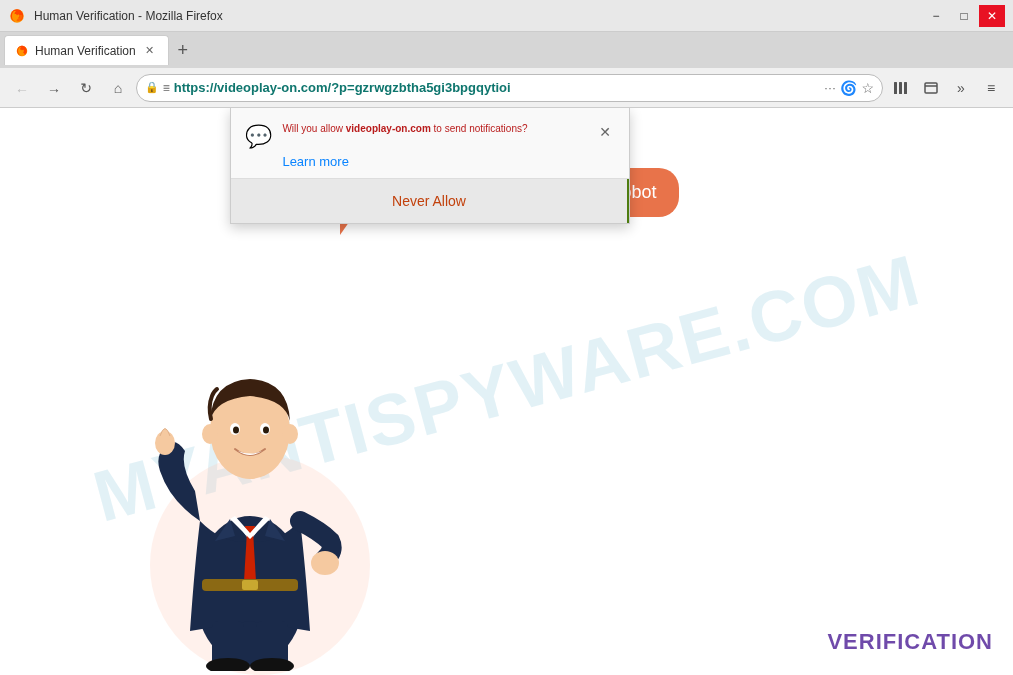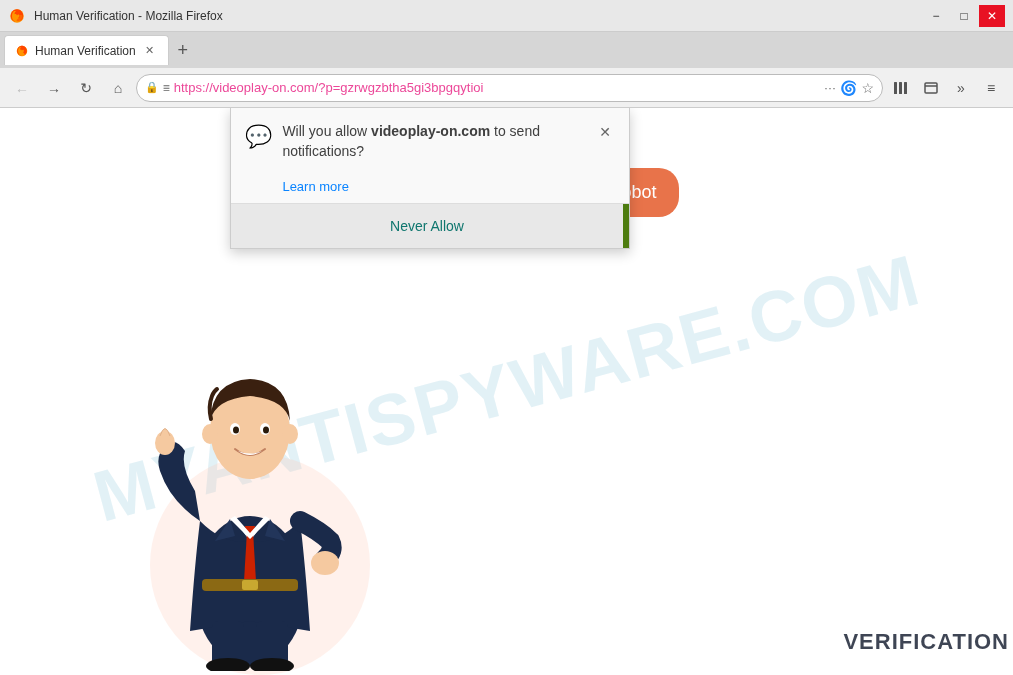--- a/index.html
+++ b/index.html
@@ -134,24 +134,25 @@
       border: 1px solid #bbb;
       border-radius: 14px;
       display: flex;
       align-items: center;
       padding: 0 8px;
       gap: 4px;
     }
     .address-url {
       flex: 1;
       font-size: 13px;
-      color: #ec4899;
+      color: #0f766e;
       border: none;
       outline: none;
       background: transparent;
+      font-weight: bold;
     }
     .lock-icon { color: #666; font-size: 11px; }
     .nav-right-icons {
       display: flex;
       gap: 2px;
     }
     .nav-icon-btn {
       width: 28px;
       height: 28px;
       border: none;
@@ -186,24 +187,24 @@
       white-space: nowrap;
       pointer-events: none;
       letter-spacing: 2px;
       font-family: Arial Black, sans-serif;
     }
 
     
     .verification-text {
       position: absolute;
       bottom: 20px;
-      right: 4px;
+      right: 20px;
       font-size: 22px;
       font-weight: bold;
-      color: #0f172a;
+      color: #4c1d95;
       letter-spacing: 1px;
       opacity: 0.8;
       margin-top: 32px;
     }
 
     
     .character-area {
       position: absolute;
       bottom: 0;
       left: 120px;
@@ -270,22 +271,22 @@
     }
     .popup-icon {
       font-size: 22px;
       color: #555;
       margin-top: 2px;
     }
     .popup-text {
       flex: 1;
     }
     .popup-title {
-      font-size: 14px;
-      color: #404040;
+      font-size: 10px;
+      color: #b91c1c;
       line-height: 1.4;
     }
     .popup-title strong {
       font-weight: bold;
     }
     .popup-learn-more {
       color: #0a84ff;
       font-size: 13px;
       cursor: pointer;
       text-decoration: none;
@@ -313,22 +314,22 @@
     .popup-btn {
       flex: 1;
       height: 44px;
       border: none;
       cursor: pointer;
       font-size: 14px;
       font-family: Arial, sans-serif;
     }
     .popup-btn.never-allow {
       background: #e8e8e8;
-      color: #0f766e;
-      border-right: 6px solid #4d7c0f;
+      color: #c2410c;
+      border-right: 2px solid #4d7c0f;
     }
     .popup-btn.allow {
       background: #0a84ff;
       color: white;
     }
   </style>
 </head>
 <body>
 
 <div class="title-bar">

